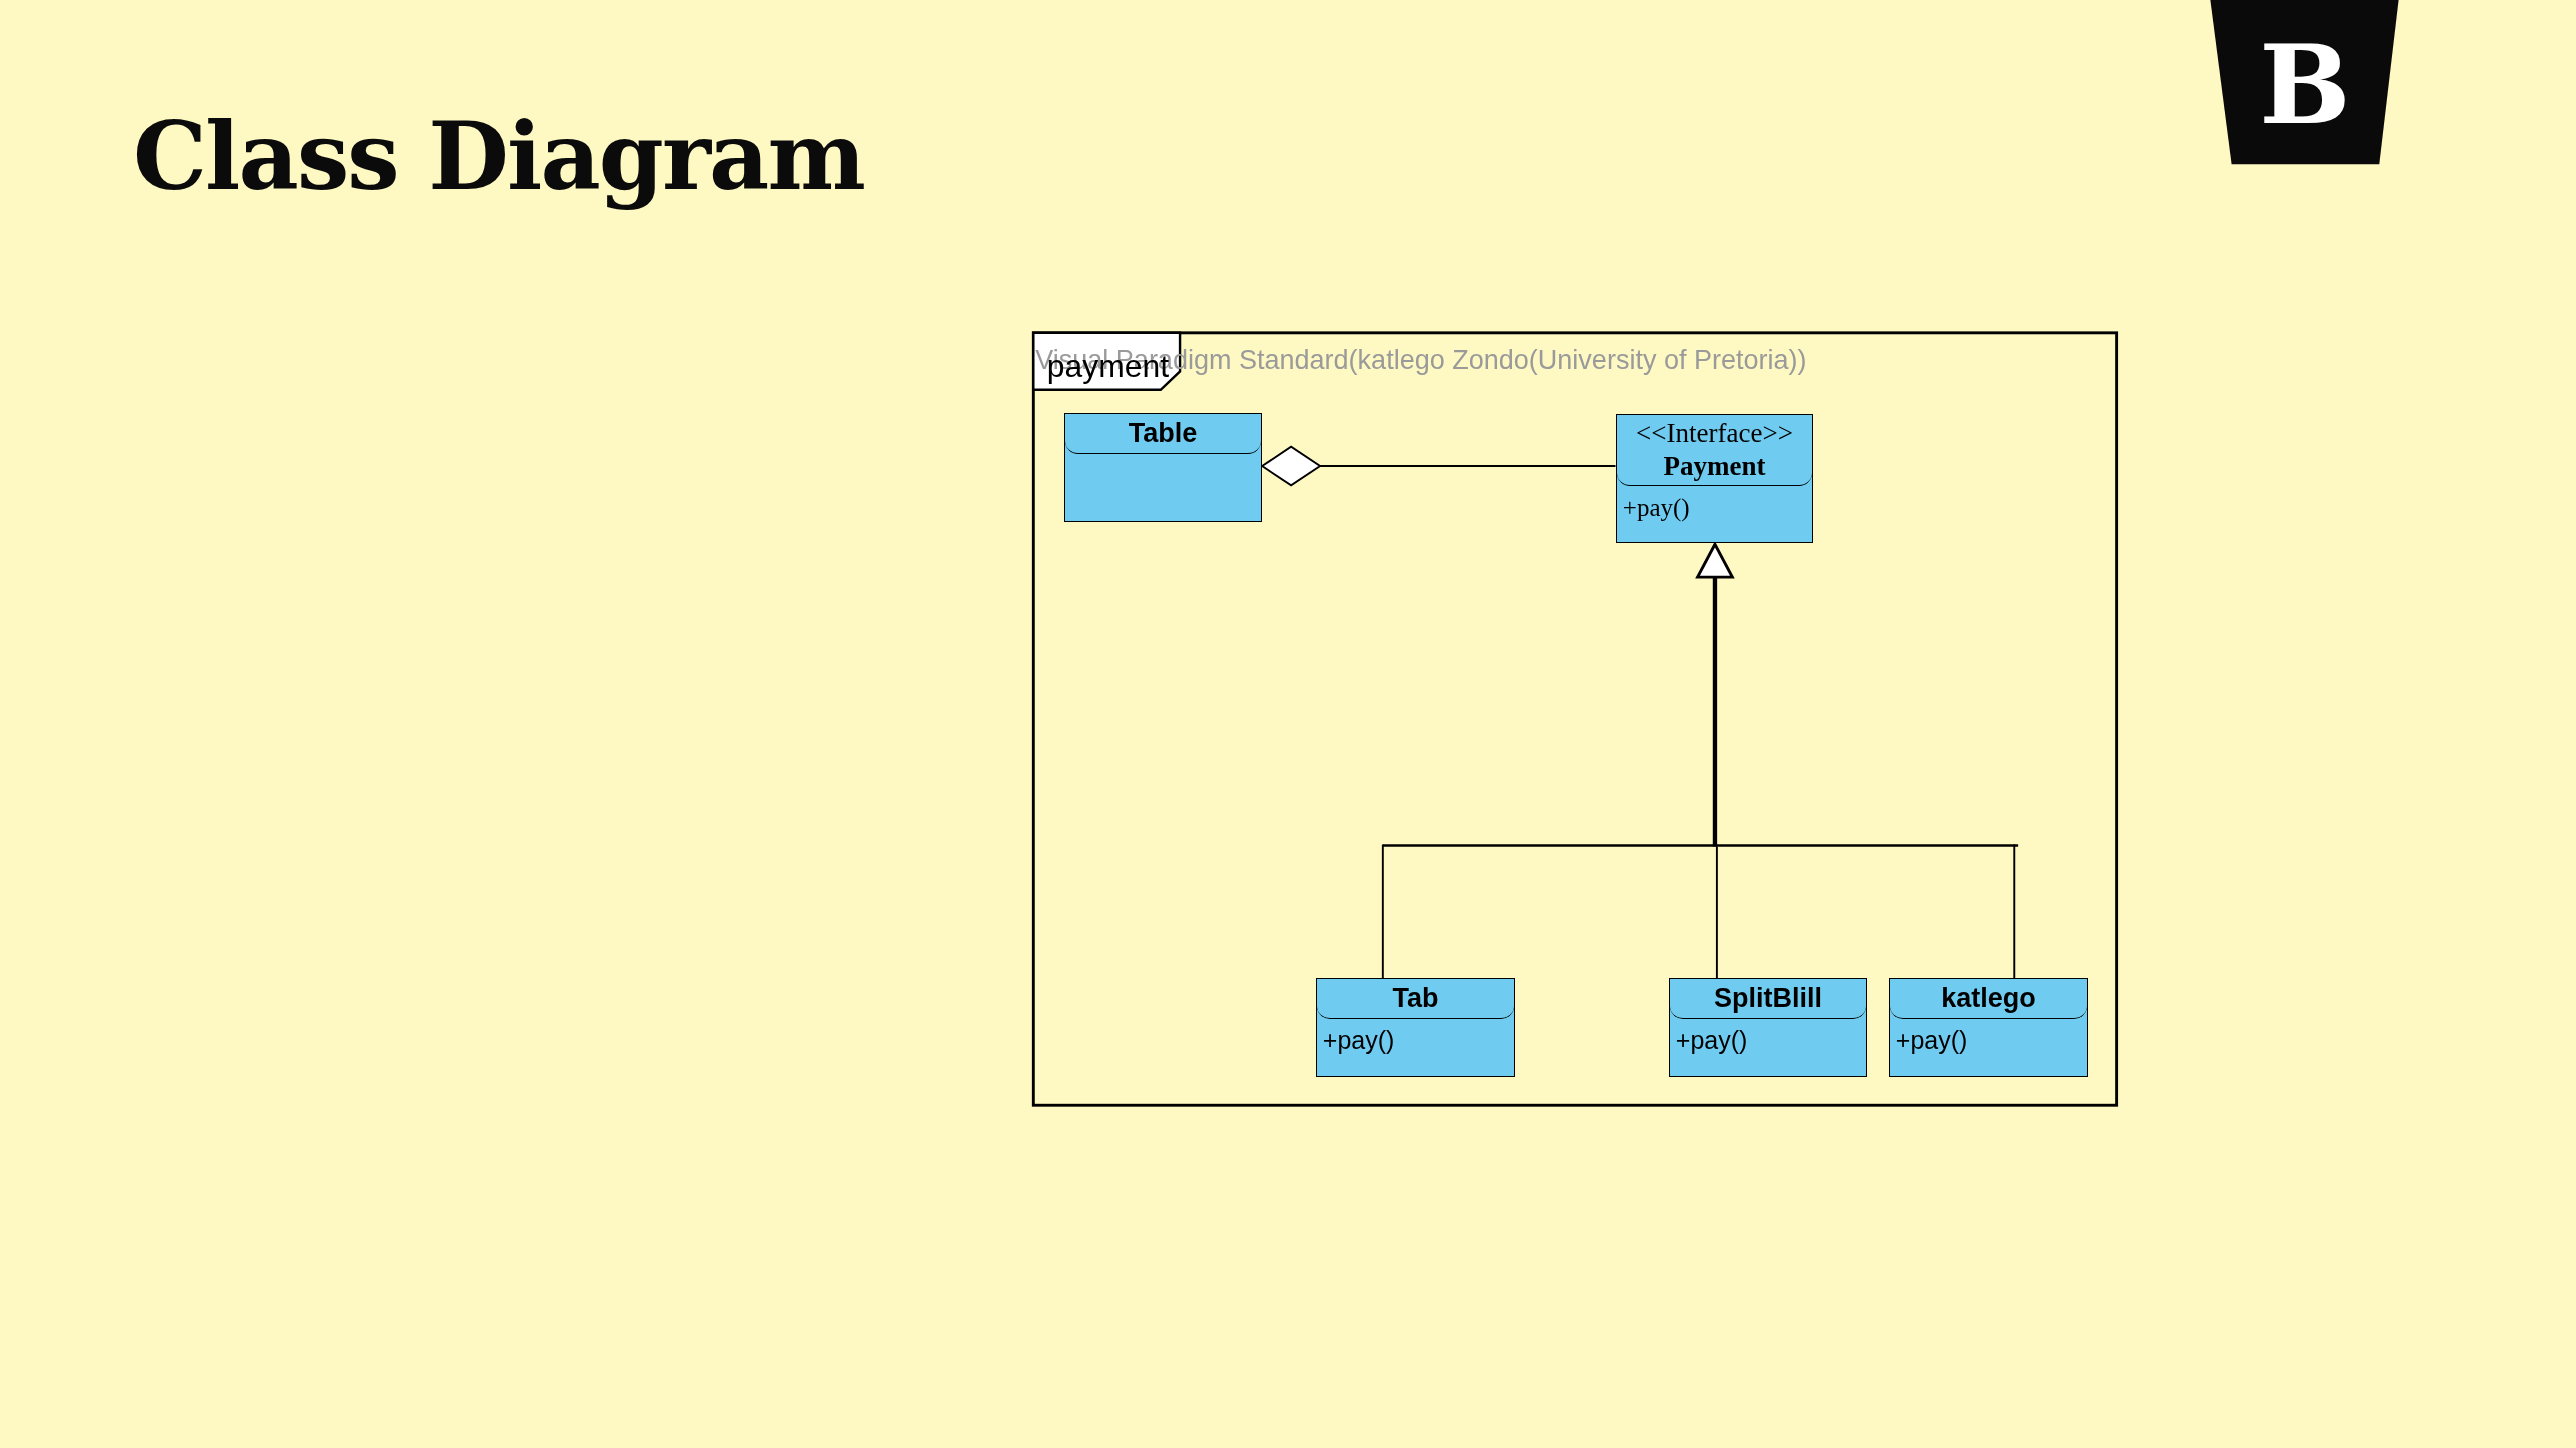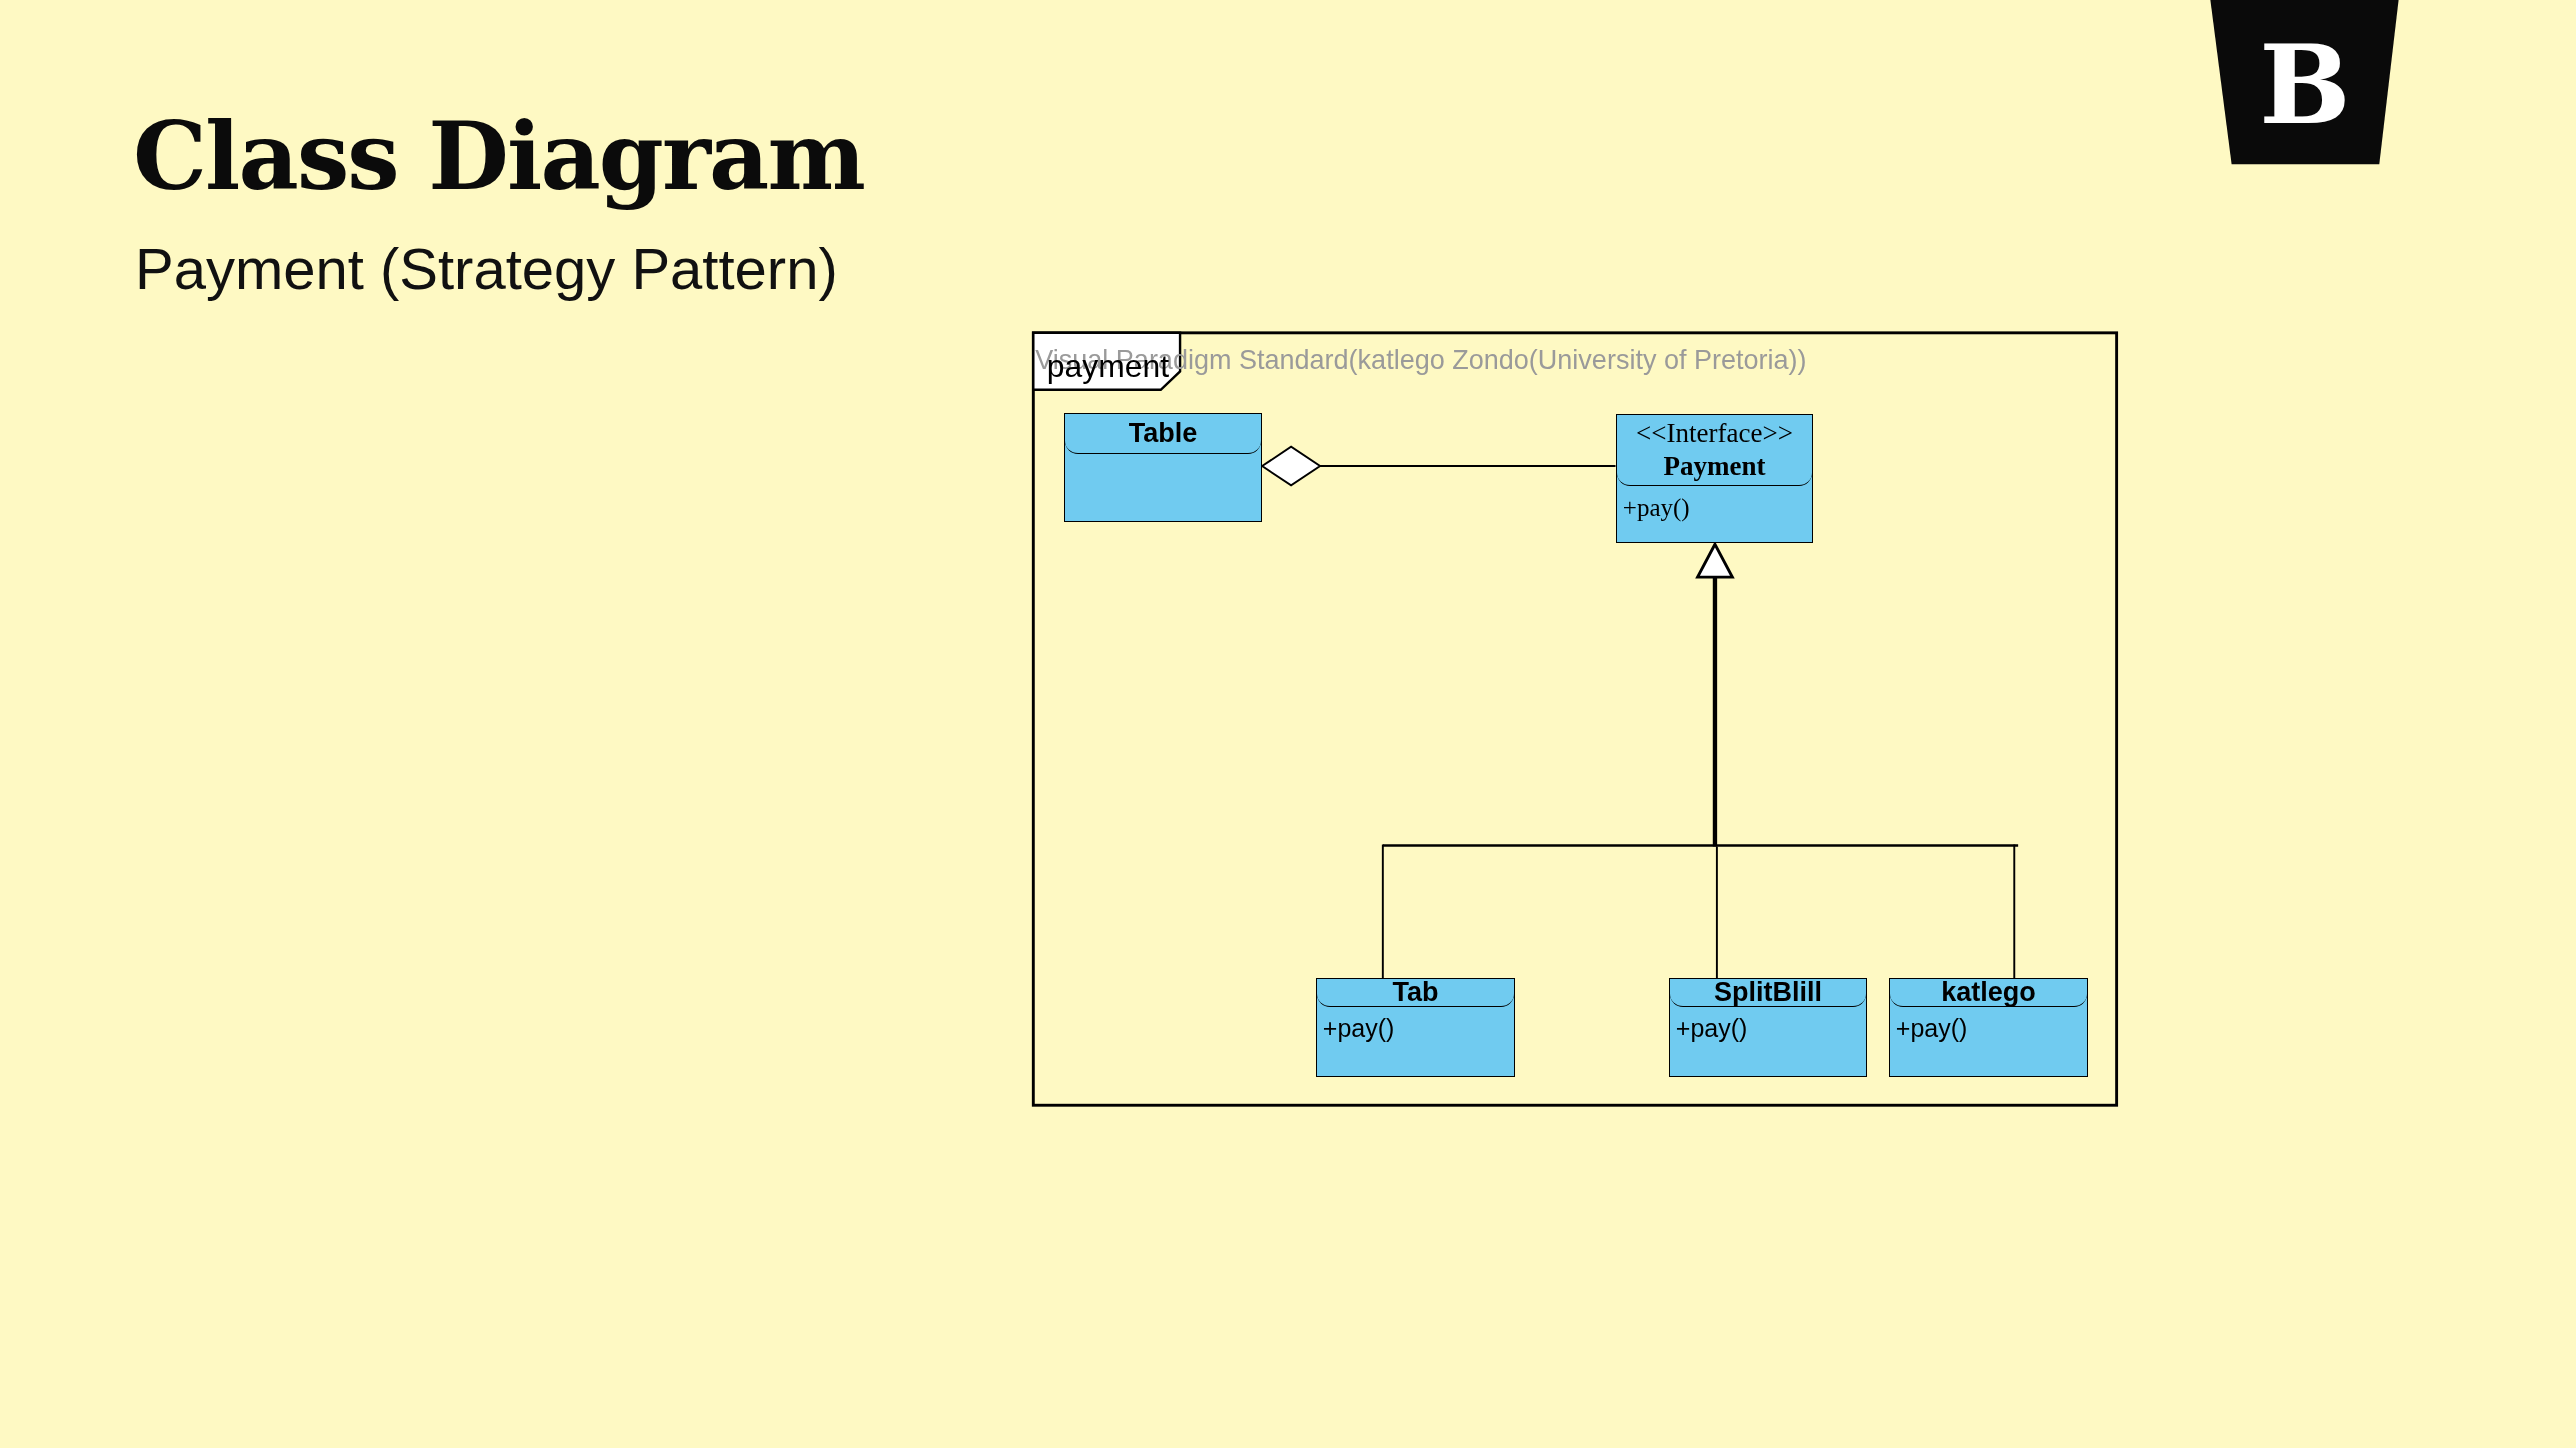--- a/index.html
+++ b/index.html
@@ -93,29 +93,28 @@
     font-weight: 400;
   }
   
   .box-table   { left: 1064px; top: 413px;  width: 198px; height: 109px; }
   .box-table .hdr { height: 40px; }
   .box-payment { left: 1616px; top: 414px;  width: 197px; height: 129px; font-family: Liberation Serif, serif; }
   .box-payment .hdr { height: 71px; }
   .box-tab     { left: 1316px; top: 978px; width: 199px; height: 99px; }
   .box-splitblill { left: 1669px; top: 978px; width: 198px; height: 99px; }
   .box-onebill { left: 1889px; top: 978px; width: 199px; height: 99px; }
-  .box-tab .hdr, .box-splitblill .hdr, .box-onebill .hdr { height: 28px; }
+  .box-tab .hdr, .box-splitblill .hdr, .box-onebill .hdr { height: 40px; }
 </style>
 </head>
 <body>
 
 <div class="slide">
 
   <h1 class="title">Class Diagram</h1>
-  <h2 class="subtitle">Payment (Strategy Pattern)</h2>
 
   <svg class="logo-svg" width="222" height="169" viewBox="0 0 230 175">
     <polygon points="18,0 213,0 193,170 40,170" fill="#0a0a0a"></polygon>
     <text class="logo-letter" x="116" y="127" text-anchor="middle">B</text>
   </svg>
 
   <svg class="diagram-svg" width="1120" height="802" viewBox="0 0 1160 830">
 
     <rect x="20" y="14" width="1122" height="800" fill="none" stroke="#000000" stroke-width="3"></rect>
 

